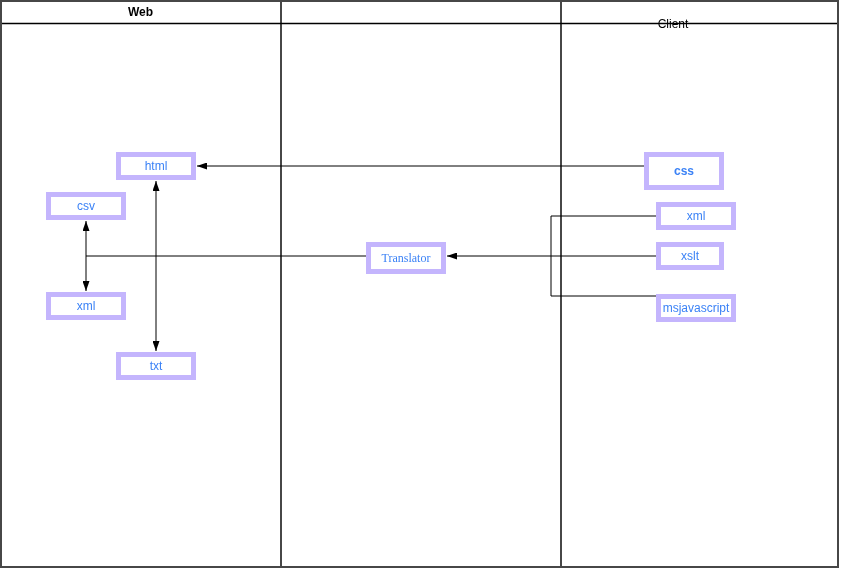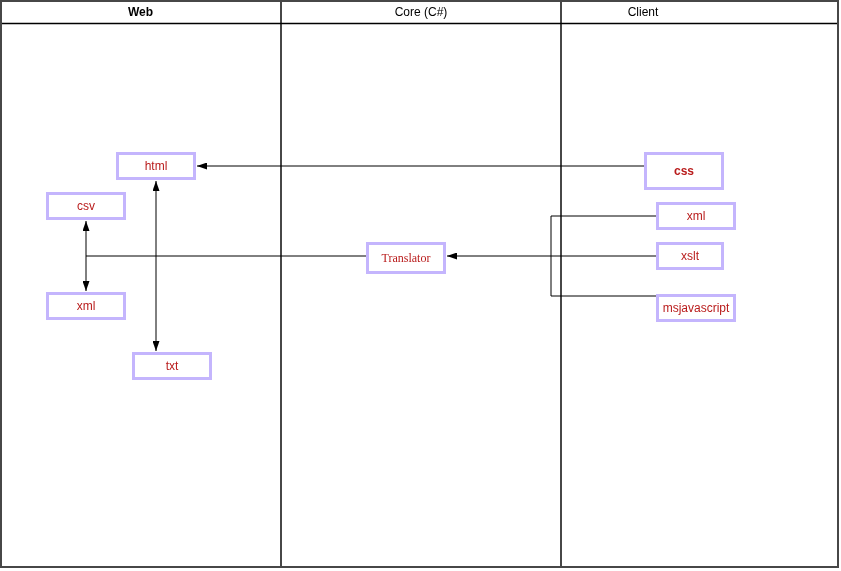--- a/index.html
+++ b/index.html
@@ -30,26 +30,26 @@
     justify-content: center;
     font-size: 12px;
     color: #000000;
     background: transparent;
     box-sizing: border-box;
   }
   .node {
     position: absolute;
     box-sizing: border-box;
     background: #ffffff;
-    border: 3px solid #c4b5fd;
+    border: 5px solid #c4b5fd;
     display: flex;
     align-items: center;
     justify-content: center;
     font-size: 12px;
-    color: #b91c1c;
+    color: #3b82f6;
     white-space: nowrap;
   }
 </style>
 </head>
 <body>
 
 <div id="canvas">
   <svg id="edges-svg" xmlns="http://www.w3.org/2000/svg">
     <defs>
       <marker id="arrow" viewBox="0 0 10 7" refX="10" refY="3.5" markerWidth="10" markerHeight="7" markerUnits="userSpaceOnUse" orient="auto-start-reverse">
@@ -65,38 +65,35 @@
       <polyline points="86,221 86,291" fill="none" stroke="#000000" stroke-width="1" marker-end="url(#arrow)" marker-start="url(#arrow)"></polyline>
       <polyline points="86,256 366,256" fill="none" stroke="#000000" stroke-width="1"></polyline>
       <polyline points="656,256 447,256" fill="none" stroke="#000000" stroke-width="1" marker-end="url(#arrow)"></polyline>
       <polyline points="656,216 551,216 551,296" fill="none" stroke="#000000" stroke-width="1"></polyline>
       <polyline points="656,296 551,296" fill="none" stroke="#000000" stroke-width="1"></polyline>
     </svg>
 
   <div class="lane-header" style="left: 0px; width: 281px; height: 23px; font-weight: bold;">
     <span>Web</span>
   </div>
-  <div class="lane-header" style="left: 281px; width: 280px; height: 23px;">
-    <span>Core (C#)</span>
-  </div>
-  <div class="lane-header" style="left: 531px; width: 224px; height: 23px;">
+  <div class="lane-header" style="left: 561px; width: 224px; height: 23px; margin-top: 12px;">
     <span>Client</span>
   </div>
 
   <div id="nodes">
       <div class="node" style="left: 116px; top: 152px; width: 80px; height: 28px;">
         <span>html</span>
       </div>
       <div class="node" style="left: 46px; top: 192px; width: 80px; height: 28px; text-align: center;">
         <span>csv</span>
       </div>
       <div class="node" style="left: 46px; top: 292px; width: 80px; height: 28px;">
         <span>xml</span>
       </div>
-      <div class="node" style="left: 116px; top: 352px; width: 80px; height: 28px; margin-left: 16px;">
+      <div class="node" style="left: 116px; top: 352px; width: 80px; height: 28px;">
         <span>txt</span>
       </div>
       <div class="node" style="left: 366px; top: 242px; width: 80px; height: 32px; font-family: Liberation Serif, serif;">
         <span>Translator</span>
       </div>
       <div class="node" style="left: 644px; top: 152px; width: 80px; height: 38px; font-weight: bold;">
         <span>css</span>
       </div>
       <div class="node" style="left: 656px; top: 202px; width: 80px; height: 28px;">
         <span>xml</span>

